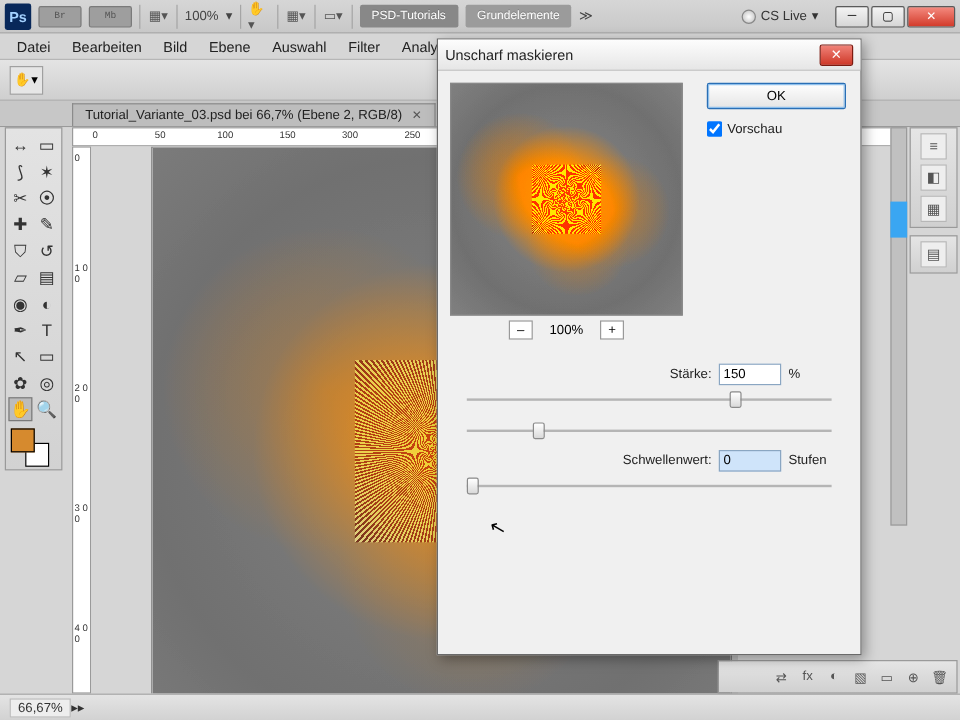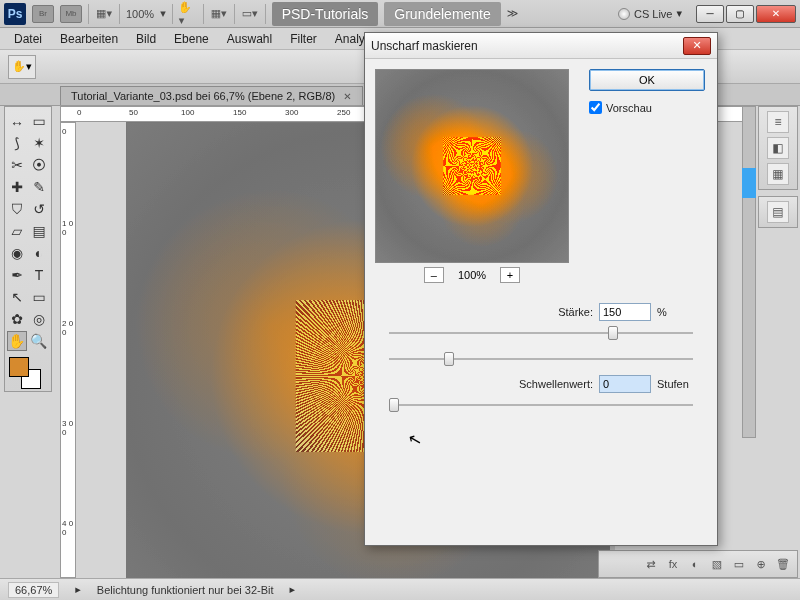--- a/index.html
+++ b/index.html
@@ -1,25 +1,25 @@
 <!DOCTYPE html>
 <html><head>
 <meta charset="utf-8">
 <style>
 * { box-sizing: border-box; margin: 0; padding: 0; font-family: "Segoe UI", Tahoma, sans-serif; }
 body { width: 800px; height: 600px; background: #d6d6d6; overflow: hidden; position: relative; font-size: 11px; }
 
 
 .app-top { height: 28px; background: linear-gradient(#d6d6d6,#c8c8c8); border-bottom: 1px solid #9a9a9a; display: flex; align-items: center; padding: 0 4px; gap: 6px; }
 .ps-logo { width: 22px; height: 22px; background: #08285a; color: #a3d1ff; font-weight: bold; font-size: 12px; display: flex; align-items: center; justify-content: center; border-radius: 2px; }
-.hd-btn { width: 22px; height: 18px; background: #9e9e9e; border: 1px solid #7a7a7a; border-radius: 2px; font-size: 8px; color: #555; display:flex;align-items:center;justify-content:center;}
+.hd-btn { width: 36px; height: 18px; background: #9e9e9e; border: 1px solid #7a7a7a; border-radius: 2px; font-size: 8px; color: #555; display:flex;align-items:center;justify-content:center;font-family:Liberation Mono, monospace;}
 .hd-sep { width: 1px; height: 20px; background: #a5a5a5; }
 .zoom-lbl { font-size: 11px; color: #444; }
 .hd-ico { width:18px;height:18px; display:flex;align-items:center;justify-content:center;color:#555;}
-.tab-hdr { background:#9b9b9b;color:#fff;padding:4px 10px;font-size:14px;border-radius:2px; text-shadow:0 -1px 0 rgba(0,0,0,.2);}
+.tab-hdr { background:#9b9b9b;color:#fff;padding:4px 10px;font-size:10px;border-radius:2px; text-shadow:0 -1px 0 rgba(0,0,0,.2);}
 .tab-hdr.active { background:#888; }
 .spacer { flex:1; }
 .cslive { display:flex;align-items:center;gap:4px;color:#333;font-size:11px;}
 .cslive .dot{width:12px;height:12px;border-radius:50%;background:radial-gradient(#fff,#bcbcbc);border:1px solid #888;}
 .win-btns { display:flex; gap:2px; margin-left:8px;}
 .win-btn { width:28px;height:18px;border:1px solid #5a5a5a;border-radius:2px;display:flex;align-items:center;justify-content:center;font-size:10px;background:linear-gradient(#f4f4f4,#d6d6d6);}
 .win-btn.close{ background:linear-gradient(#f48a7f,#d23a2a); color:#fff; width:40px;}
 
 .menu-bar { height: 22px; background:#d6d6d6; display:flex; align-items:center; gap:2px; padding:0 6px; font-size:12px; color:#222;border-bottom:1px solid #b6b6b6;}
 .menu-item { padding: 2px 8px; }
@@ -63,21 +63,21 @@
 .doc-grain{position:absolute;inset:0;opacity:.6;mix-blend-mode:overlay;background:repeating-conic-gradient(#000 0% .3%, #fff .3% .6%);transform:scale(.3);filter:blur(.3px);}
 
 .right-rail{position:absolute;right:2px;top:0;width:40px;display:flex;flex-direction:column;gap:6px;}
 .rail-grp{background:linear-gradient(#e5e5e5,#d0d0d0);border:1px solid #9a9a9a;padding:4px;display:flex;flex-direction:column;gap:4px;align-items:center;}
 .railico{width:22px;height:22px;border:1px solid #b7b7b7;display:flex;align-items:center;justify-content:center;font-size:12px;color:#555;background:#eee;}
 
 .panel-strip{position:absolute;right:44px;top:0;width:14px;background:#c0c0c0;border:1px solid #9a9a9a;bottom:140px;}
 .blue-strip{position:absolute;right:44px;top:62px;width:14px;height:30px;background:#3aa6f2;}
 
 
-.status{position:absolute;left:0;right:0;bottom:0;height:22px;background:linear-gradient(#e4e4e4,#d2d2d2);border-top:1px solid #a8a8a8;display:flex;align-items:center;gap:16px;padding:0 8px;font-size:11px;color:#333;}
+.status{position:absolute;left:0;right:0;bottom:0;height:22px;background:linear-gradient(#e4e4e4,#d2d2d2);border-top:1px solid #a8a8a8;display:flex;align-items:center;gap:0;padding:0 8px;font-size:11px;color:#333;}
 .stat-chip{border:1px solid #bbb;padding:1px 6px;background:#eee;}
 
 
 .layer-panel{position:absolute;right:2px;bottom:0;width:200px;height:28px;background:linear-gradient(#e5e5e5,#d0d0d0);border:1px solid #9a9a9a;display:flex;align-items:center;justify-content:flex-end;gap:6px;padding:0 6px;font-size:11px;color:#555;}
 .lp-ico{width:16px;height:16px;display:flex;align-items:center;justify-content:center;}
 
 
 .dlg{position:absolute;left:364px;top:32px;width:354px;height:514px;background:#f0f0f0;border:1px solid #6a6a6a;box-shadow:3px 3px 10px rgba(0,0,0,.35);}
 .dlg-title{height:26px;background:linear-gradient(#fdfdfd,#e6e6e6);border-bottom:1px solid #c3c3c3;display:flex;align-items:center;padding:0 6px;}
 .dlg-title span{font-size:12px;color:#222;}
@@ -259,21 +259,20 @@
     <span class="lp-ico">▧</span>
     <span class="lp-ico">▭</span>
     <span class="lp-ico">⊕</span>
     <span class="lp-ico">🗑</span>
   </div>
 </div>
 
 <div class="status">
   <span class="stat-chip">66,67%</span>
   <span>▸</span>
-  <span>Belichtung funktioniert nur bei 32-Bit</span>
   <span>▸</span>
 </div>
 
 <div class="dlg">
   <div class="dlg-title">
     <span>Unscharf maskieren</span>
     <div class="dlg-close">✕</div>
   </div>
   <div class="dlg-body">
     <div class="preview">

